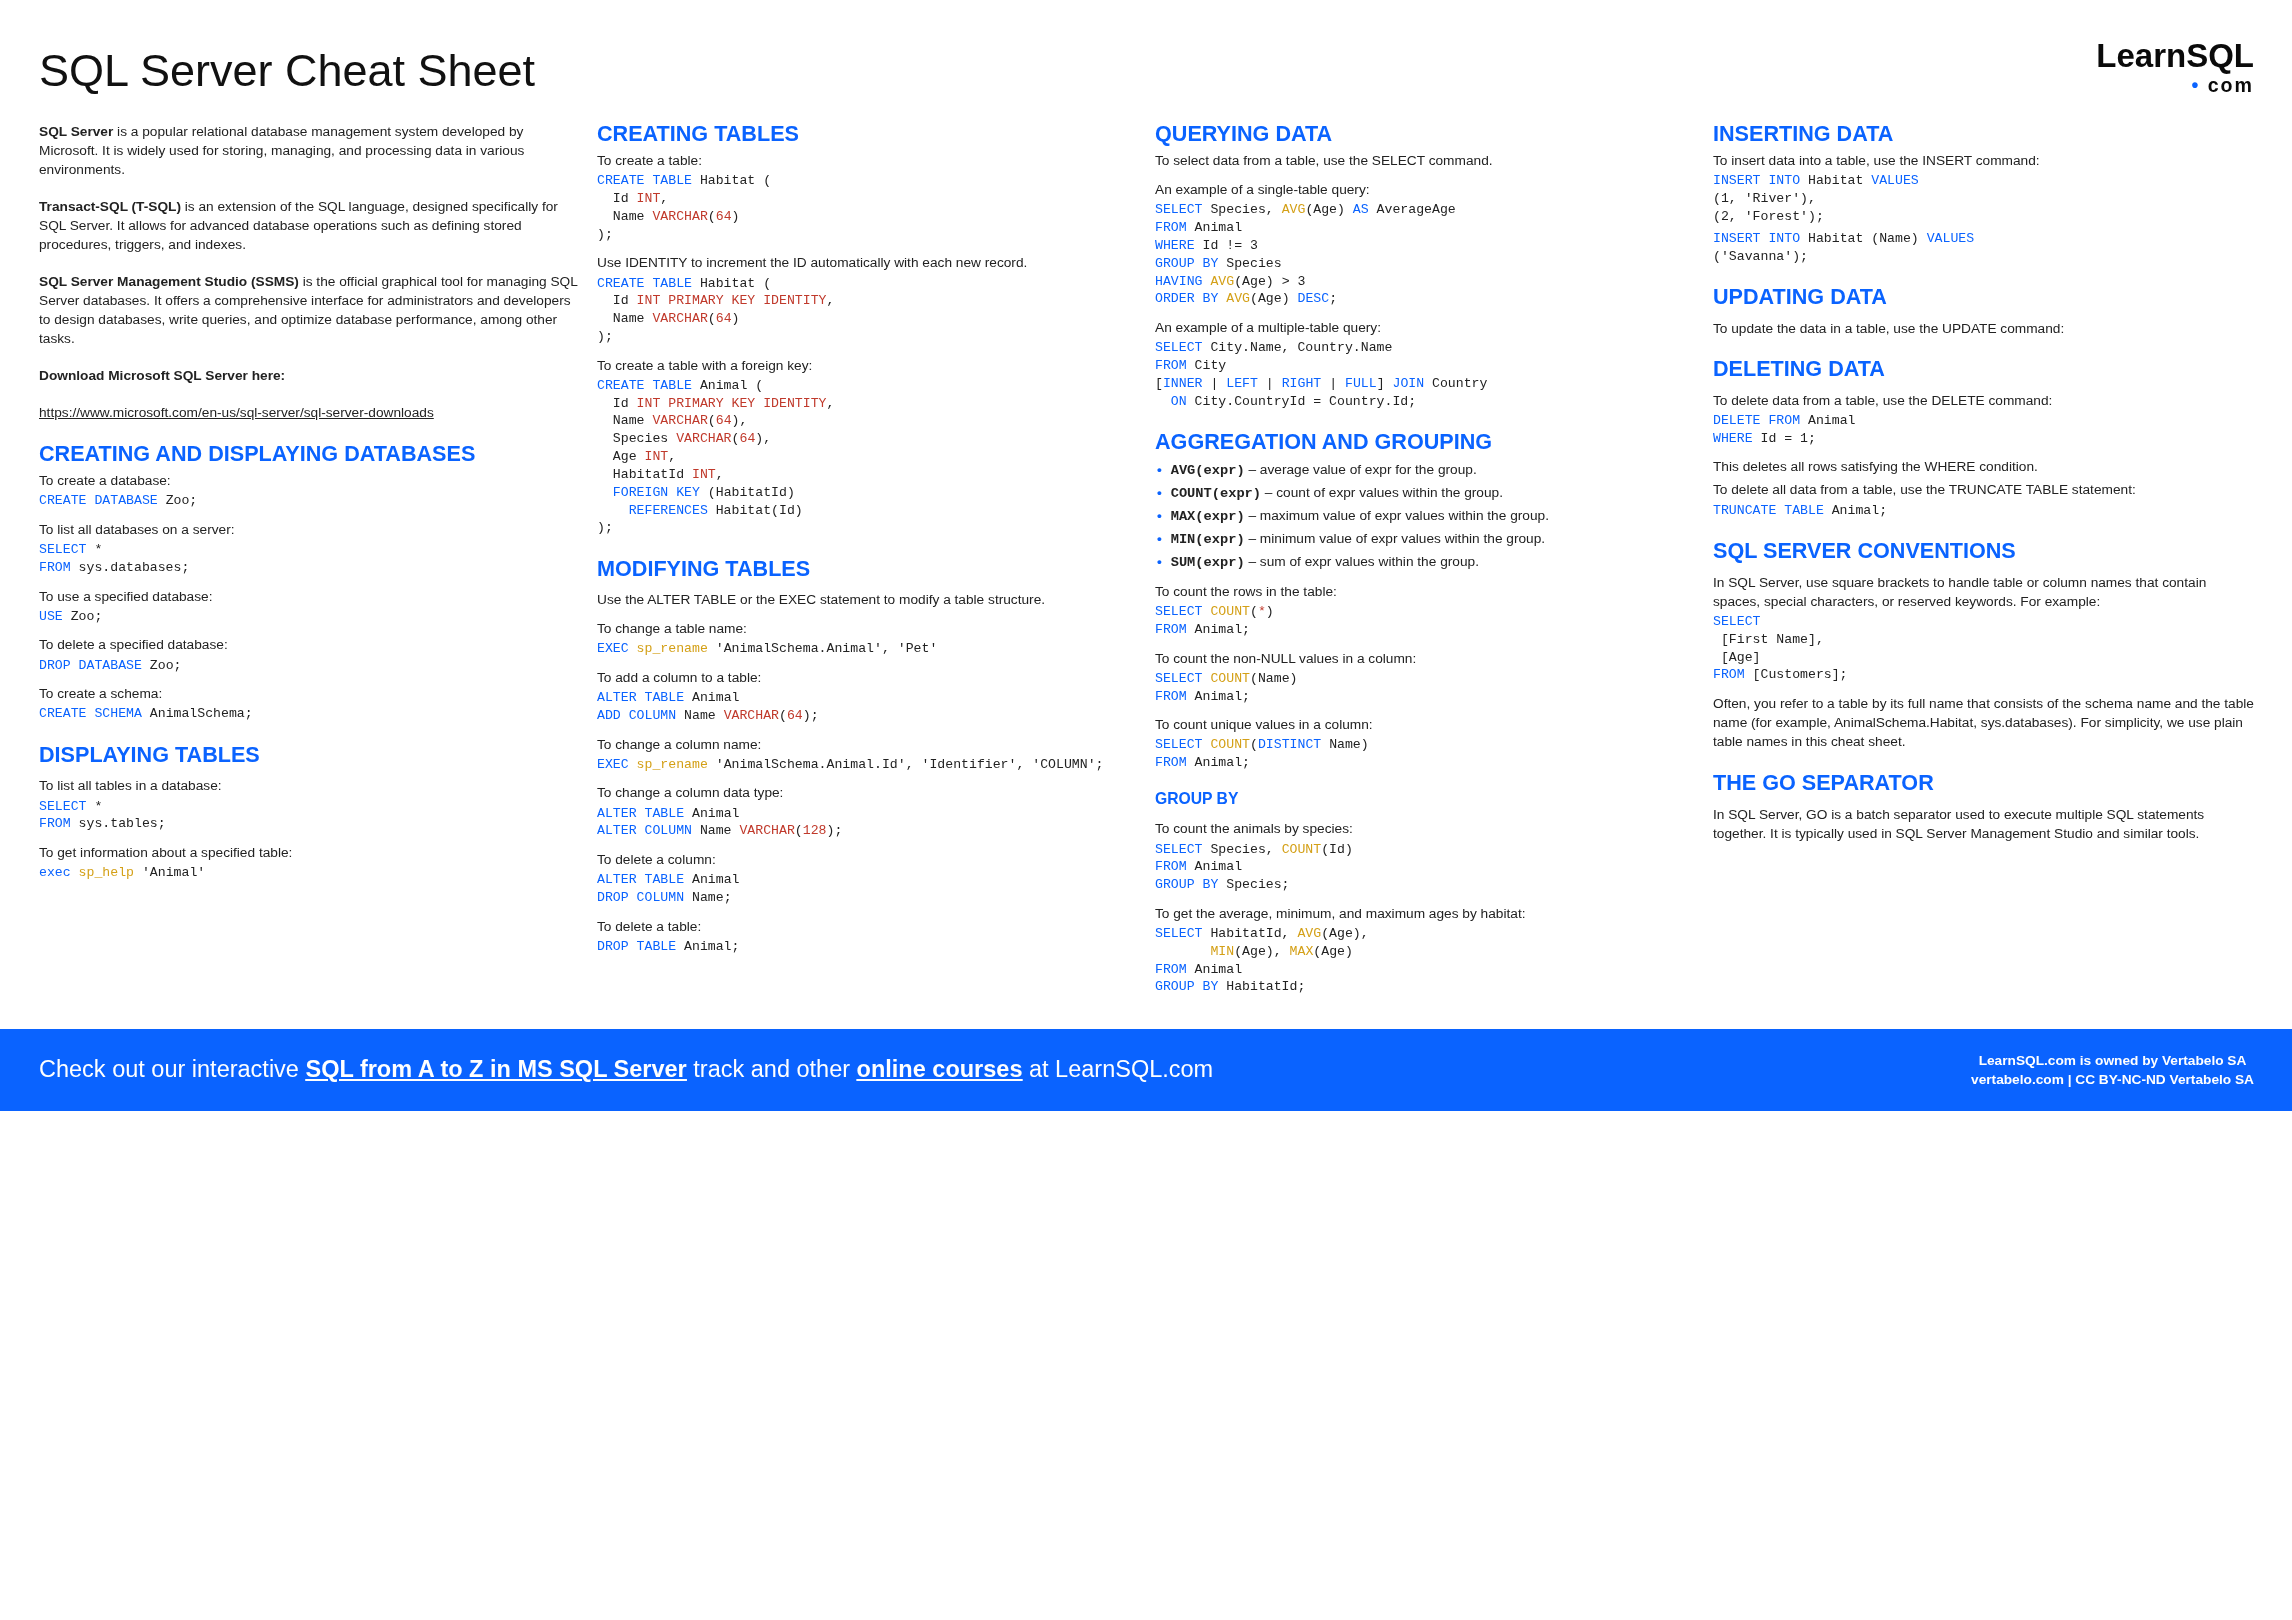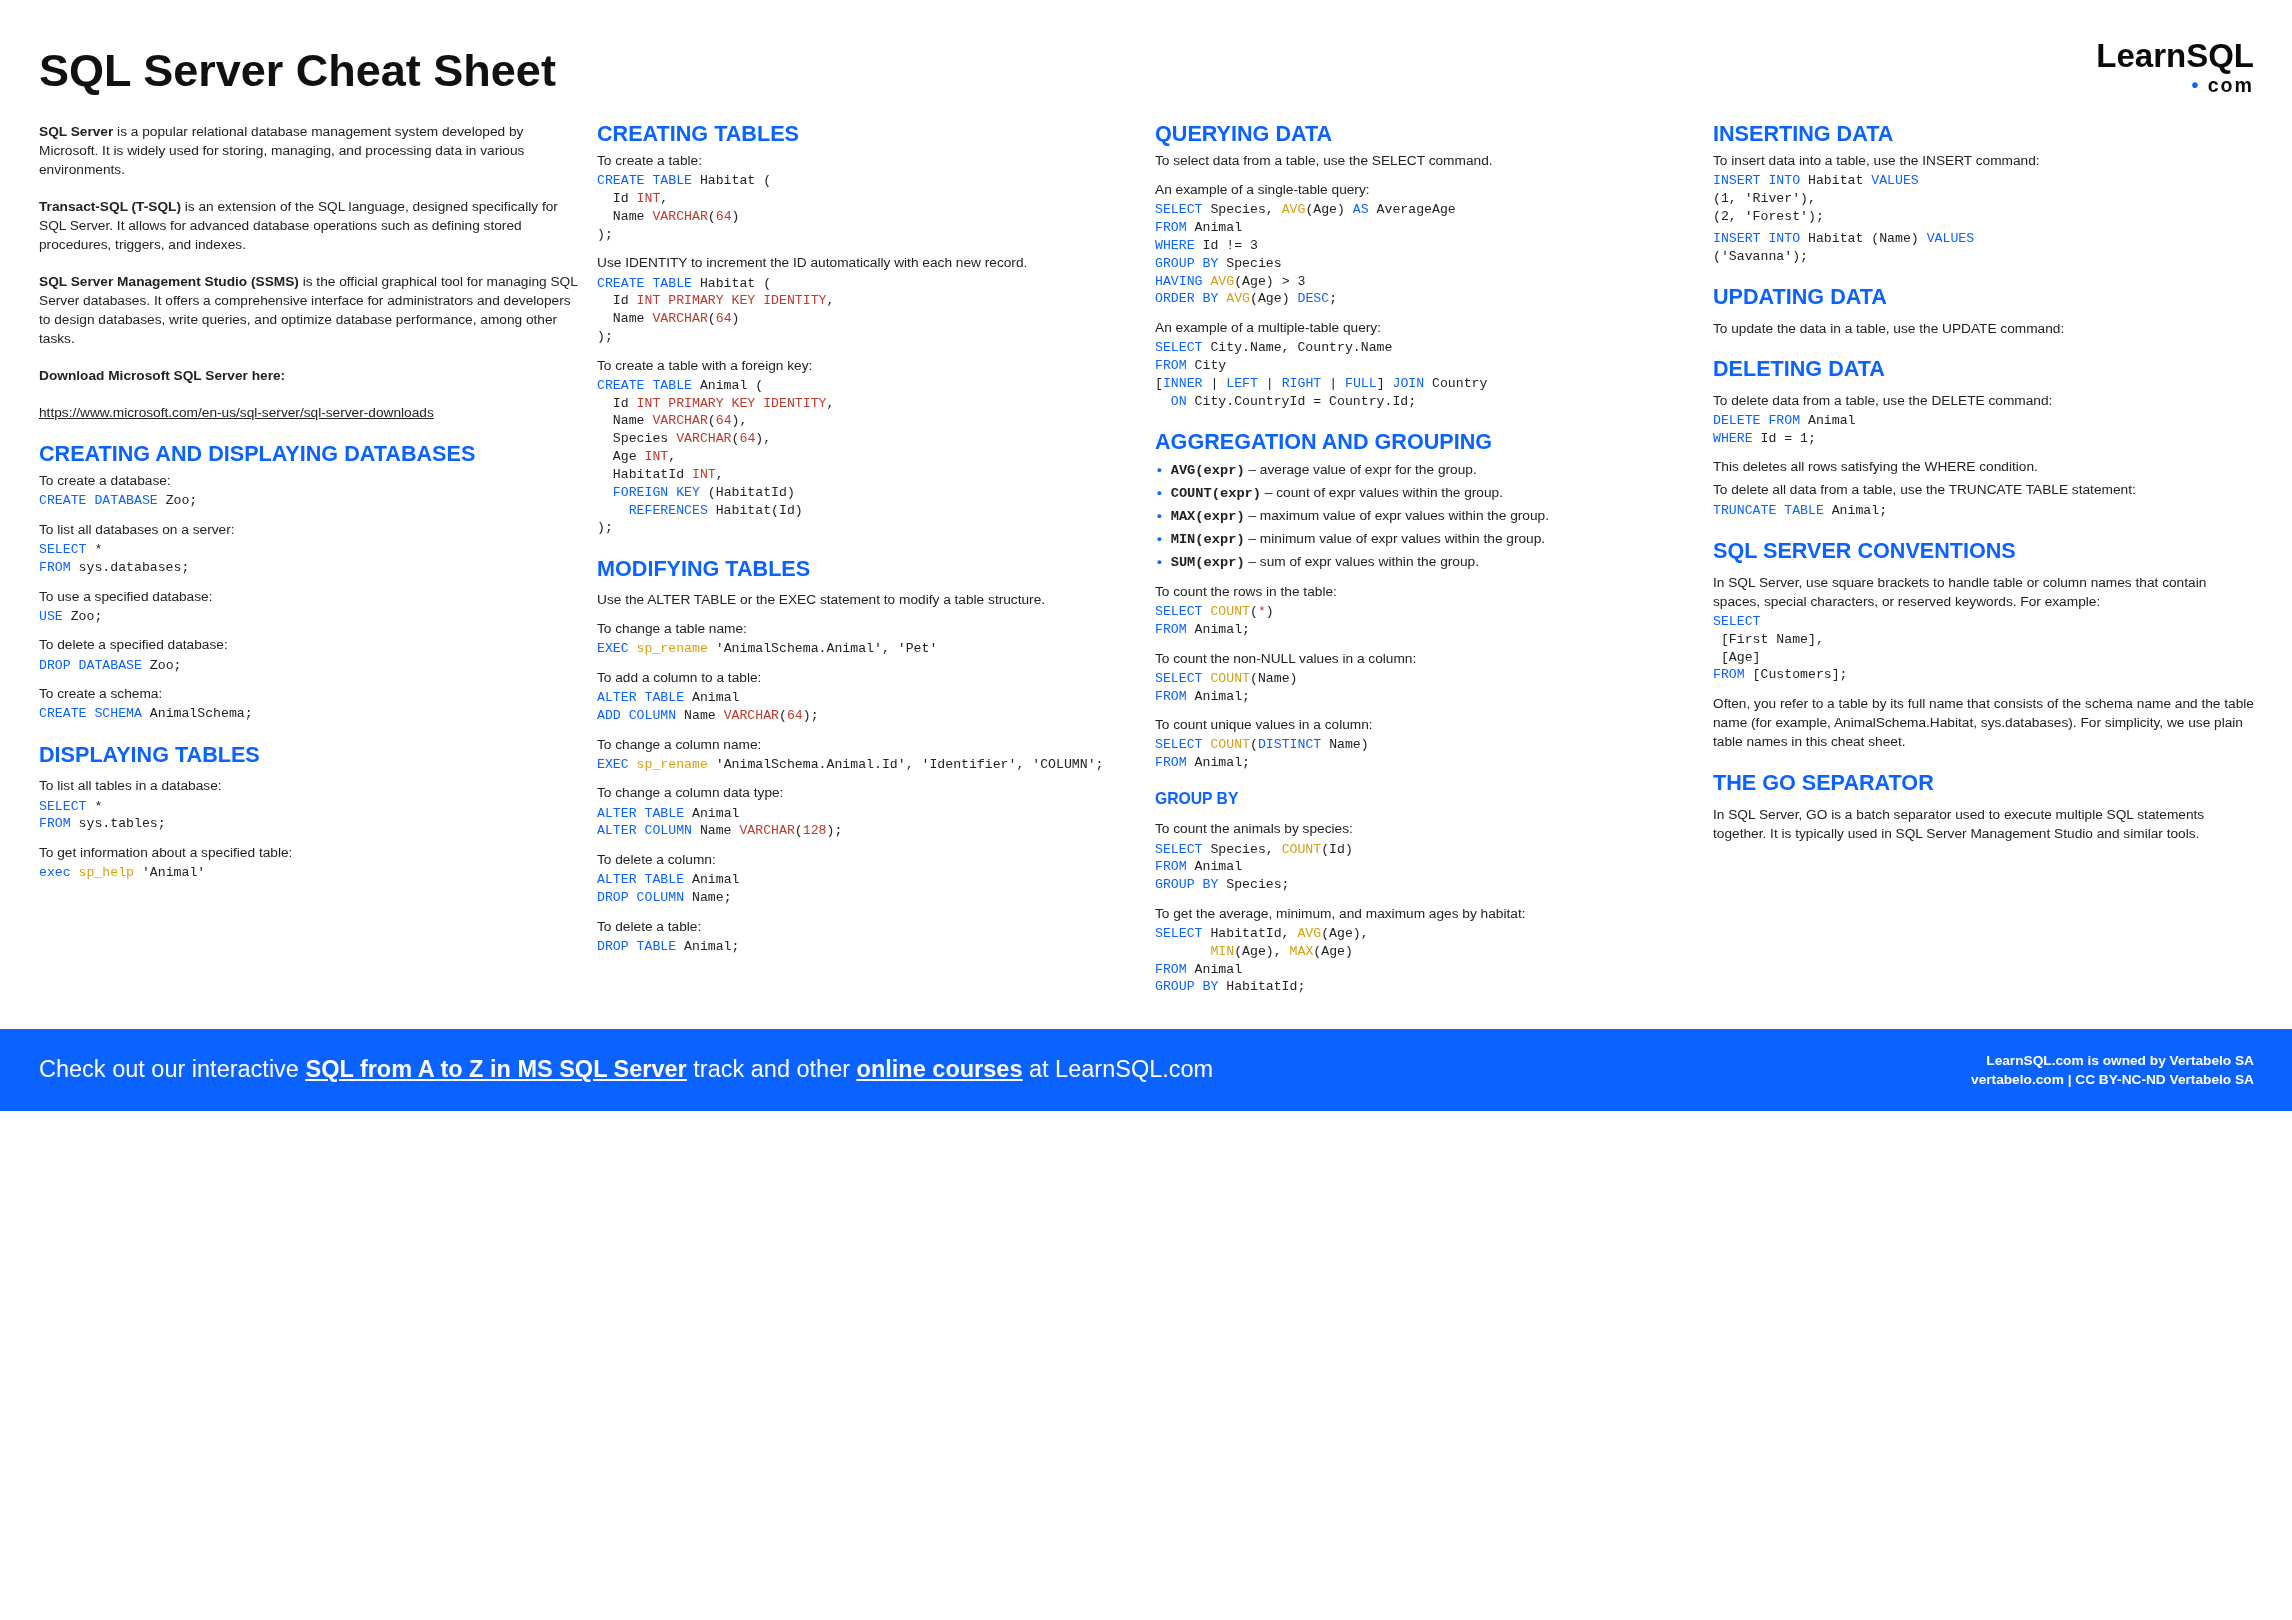--- a/index.html
+++ b/index.html
@@ -15,21 +15,21 @@
     padding: 39px 39px 0 39px;
   }
   .header {
     display: flex;
     justify-content: space-between;
     align-items: flex-start;
     margin-bottom: 19.6px;
   }
   .title {
     font-size: 45px;
-    font-weight: 700;
+    font-weight: 400;
     color: #111;
   }
   .logo {
     text-align: right;
   }
   .logo-text {
     font-size: 33px;
     font-weight: 700;
     color: #0a0a0a;
     line-height: 1;
@@ -120,21 +120,21 @@
     justify-content: space-between;
     align-items: center;
     margin-top: 29px;
     gap: 40px;
   }
   .footer-left {
     font-size: 23.5px;
   }
   .footer-left b { font-weight: 700; text-decoration: underline; }
   .footer-right {
-    text-align: right;
+    text-align: center;
     font-size: 13.7px;
     font-weight: 600;
     line-height: 1.4;
   }
   b { font-weight: 700; }
 </style>
 </head>
 <body>
 
 <div class="page">

